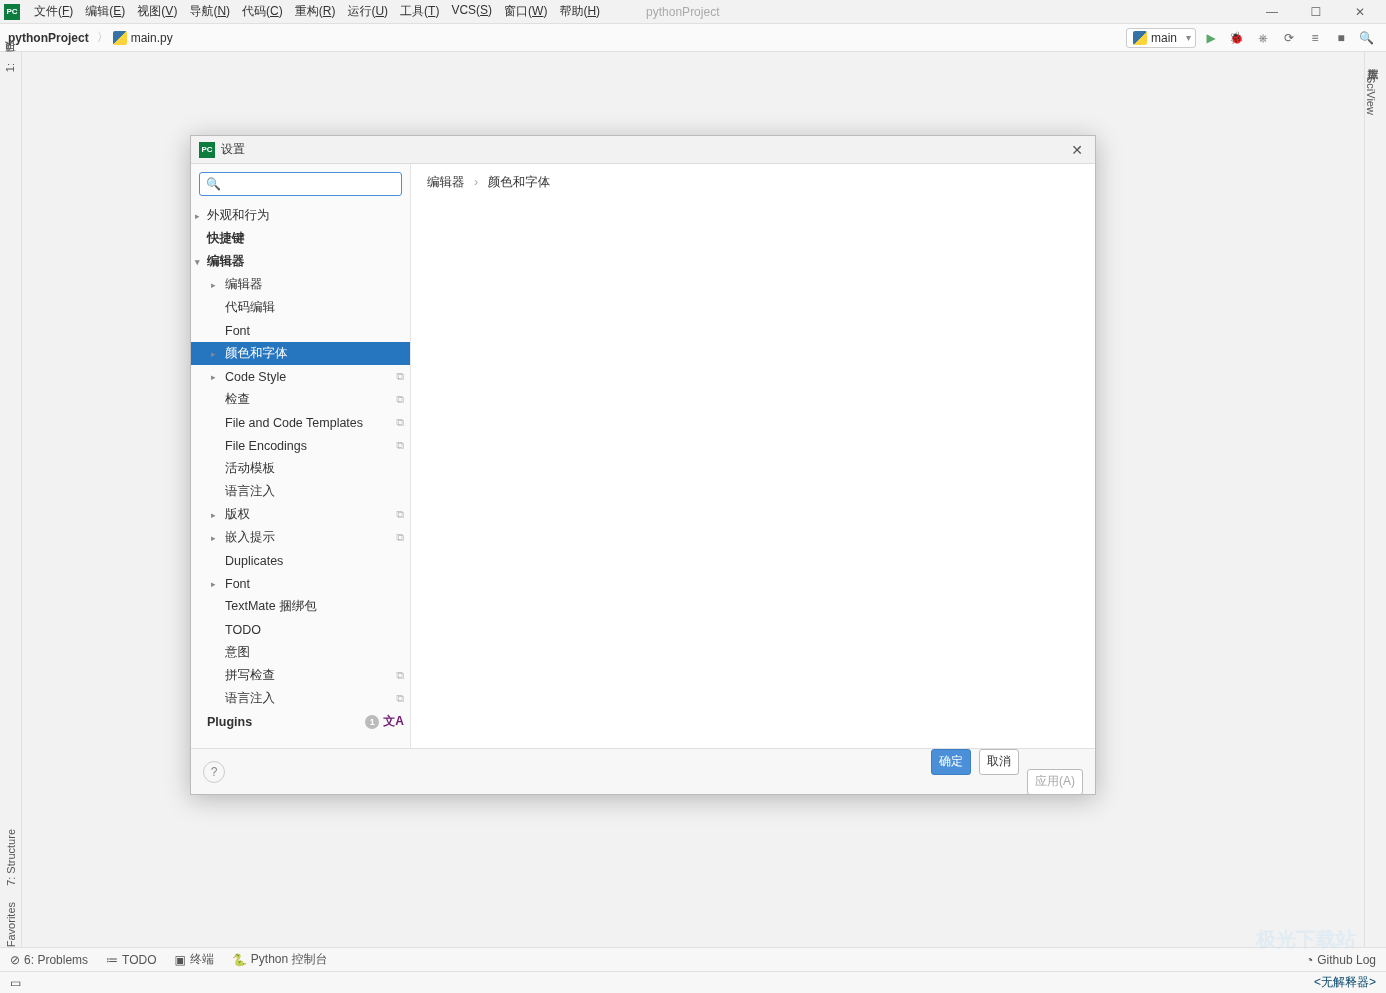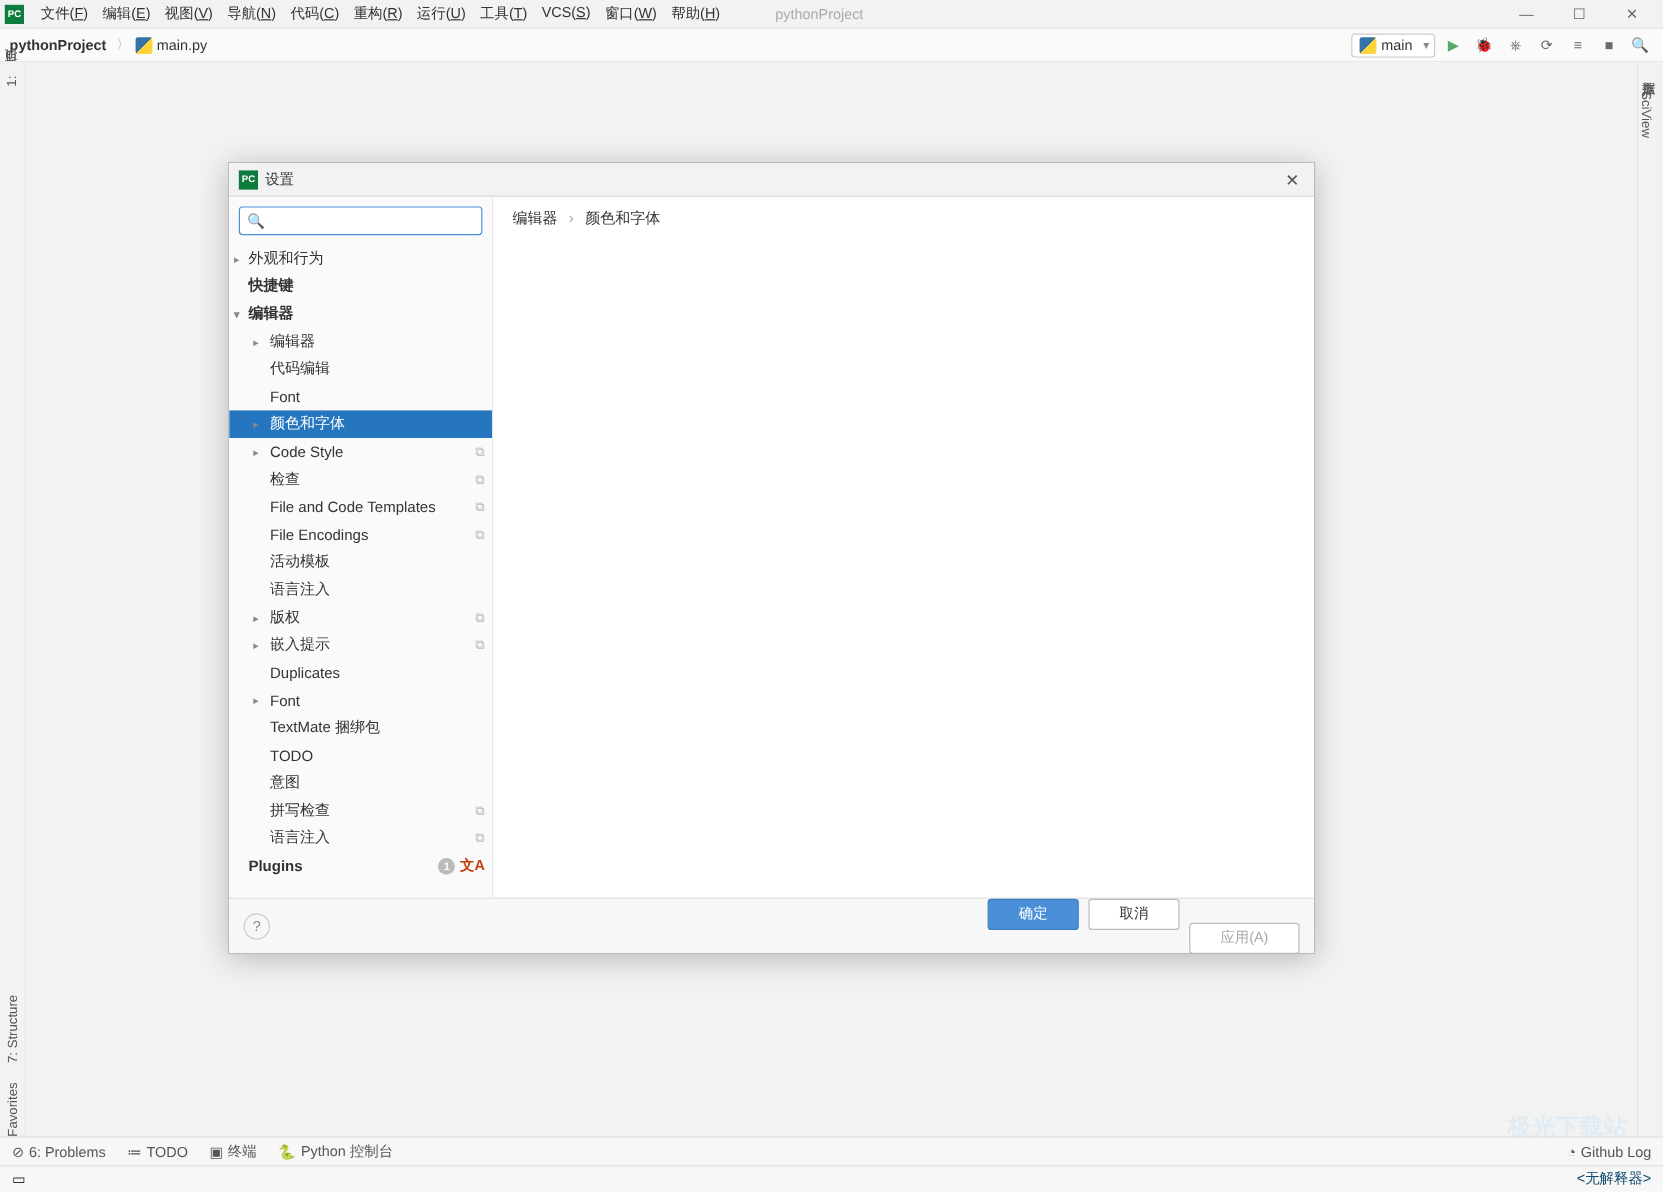--- a/index.html
+++ b/index.html
@@ -63,35 +63,35 @@
 .tree-item.lvl1 { padding-left: 16px; }
 .tree-item.lvl2 { padding-left: 34px; }
 .tree-item .arrow { position:absolute; left: var(--arrow-left,4px); color:#888; font-size:9px; }
 .tree-item.lvl1 .arrow { left: 4px; }
 .tree-item.lvl2 .arrow { left: 20px; }
 .tree-item.selected { background:#2675bf; color:#fff; }
 .tree-item.bold { font-weight:bold; }
 .tree-item .badge { margin-left:auto; margin-right:6px; color:#bbb; font-size:11px; }
 .tree-item .plugin-badges { margin-left:auto; margin-right:6px; display:flex; gap:4px; align-items:center;}
 .circle-badge { width:14px;height:14px;border-radius:50%;background:#bbb;color:#fff;font-size:9px;display:flex;align-items:center;justify-content:center;}
-.lang-icon { color:#c2410c; font-size:12px; }
+.lang-icon { color:#701a75; font-size:12px; }
 
 .dlg-content { flex:1; padding: 10px 16px; display:flex; flex-direction:column;gap:32px; }
 .breadcrumb-path { font-size:12.5px; color:#333; margin-bottom:14px; }
 .breadcrumb-path .sep { color:#aaa; margin:0 6px; }
 .scheme-row { display:flex; align-items:center; gap:10px; }
 .scheme-label { color:#333; }
 .scheme-select { width:180px; height:24px; border:1px solid #ccc; border-radius:3px; background:#fff; padding:0 6px; font-weight:bold; display:flex; align-items:center; justify-content:space-between; }
 .scheme-select .caret { color:#888; font-size:9px; }
 .gear-btn { width:24px; height:24px; border:1px solid transparent; display:flex; align-items:center; justify-content:center; color:#888; }
 
 .dialog-footer { height:46px; border-top:1px solid #e0e0e0; display:flex; align-items:center; padding:0 12px; background:#f7f7f7; }
 .help-btn { width:22px; height:22px; border:1px solid #ccc; border-radius:50%; display:flex; align-items:center; justify-content:center; color:#888; font-size:12px; }
 .dialog-footer .actions { margin-left:auto; display:flex; gap:8px; }
-.btn { height:26px; padding:0 25px; border:1px solid #bbb; border-radius:3px; background:#fff; display:flex; align-items:center; justify-content:center; cursor:default; }
+.btn { height:26px; padding:0 7px; border:1px solid #bbb; border-radius:3px; background:#fff; display:flex; align-items:center; justify-content:center; cursor:default; }
 .btn.primary { background:#4a8fd8; border-color:#3b7fc4; color:#fff; }
 .btn.disabled { color:#aaa;margin-top:20px; }
 
 
 .watermark { position:absolute; right:30px; bottom:40px; color:#d0e6f5; font-size:20px; font-weight:bold; opacity:0.5; pointer-events:none; }
 </style>
 </head>
 <body>
 
 <div class="menubar">

